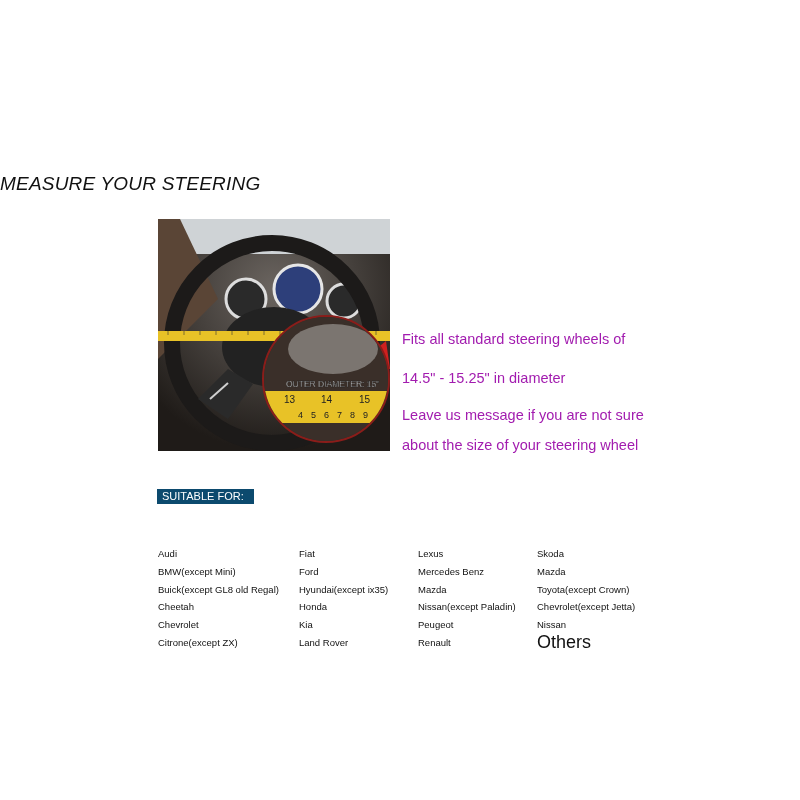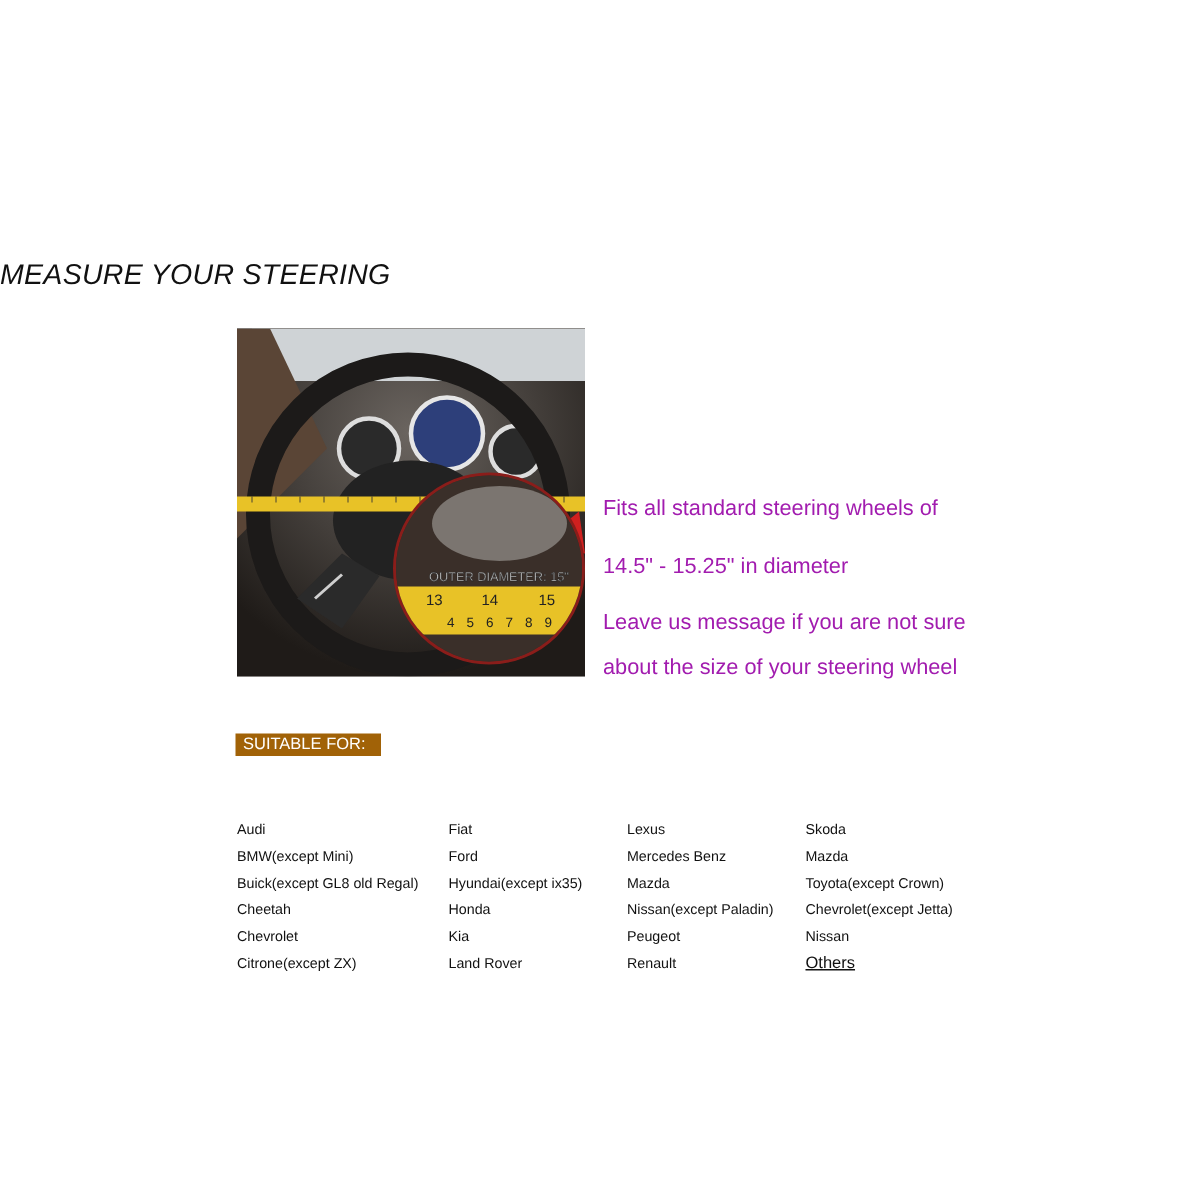--- a/index.html
+++ b/index.html
@@ -1,24 +1,24 @@
 <!DOCTYPE html>
 <html><head>
 <meta charset="utf-8">
 <style>
   html,body{margin:0;padding:0;background:#ffffff;}
   body{width:800px;height:800px;position:relative;overflow:hidden;font-family:"Liberation Sans",sans-serif;color:#111;}
   .title{position:absolute;left:0;width:800px;top:173px;text-align:left;font-size:19px;letter-spacing:0.2px;color:#111;font-style:italic;}
   .photo{position:absolute;left:158px;top:219px;width:232px;height:232px;overflow:hidden;background:#2a2420;}
   .photo svg{display:block;}
   .fit-text{position:absolute;left:402px;font-size:14.5px;color:#a21caf;}
-  .badge{position:absolute;left:157px;top:489px;background:#a16207;color:#fff;font-size:11px;padding:1px 10px 1px 5px;height:13px;line-height:13px;}
+  .badge{position:absolute;left:157px;top:489px;background:#0c4a6e;color:#fff;font-size:11px;padding:1px 10px 1px 5px;height:13px;line-height:13px;}
   .col{position:absolute;top:507px;margin-top:40px;}
   .item{font-size:9.5px;color:#111;height:17.8px;line-height:14px;white-space:nowrap;}
-  .item.big{font-size:11px;line-height:14px;margin-top:-1px;text-decoration:underline;}
+  .item.big{font-size:18px;line-height:14px;margin-top:-1px;}
 </style>
 </head>
 <body>
 
 <div class="title">MEASURE YOUR STEERING</div>
 
 <div class="photo">
   <svg width="232" height="232" viewBox="0 0 232 232" xmlns="http://www.w3.org/2000/svg">
     <defs>
       <radialGradient id="bg" cx="50%" cy="30%" r="70%">

